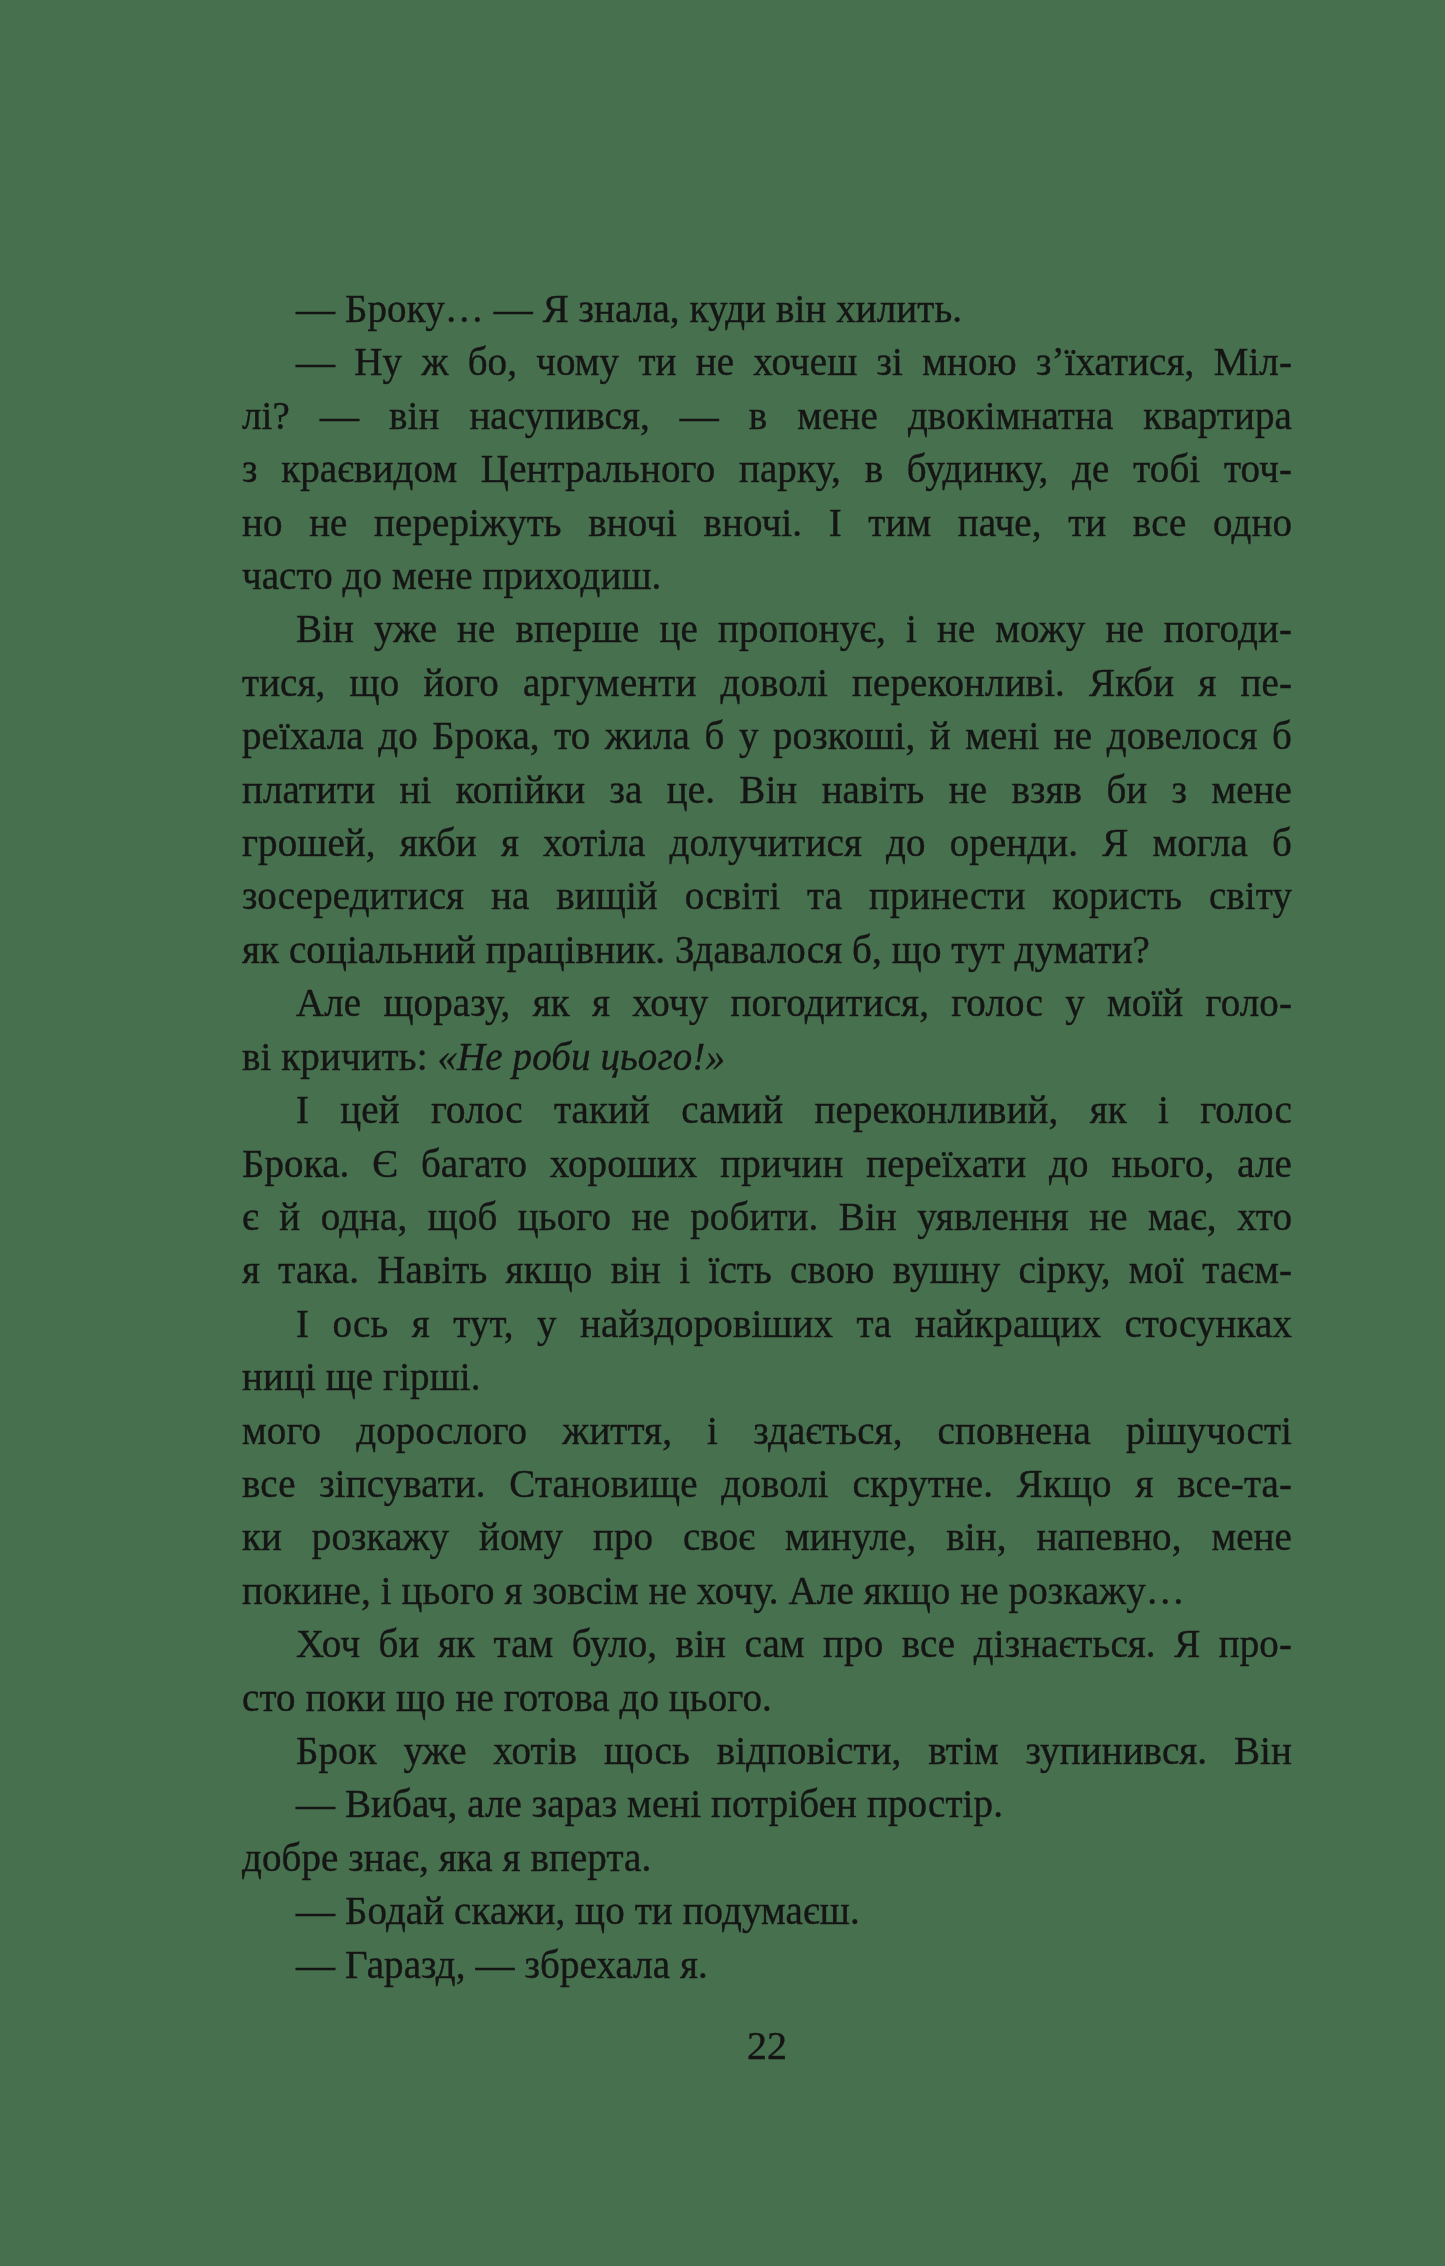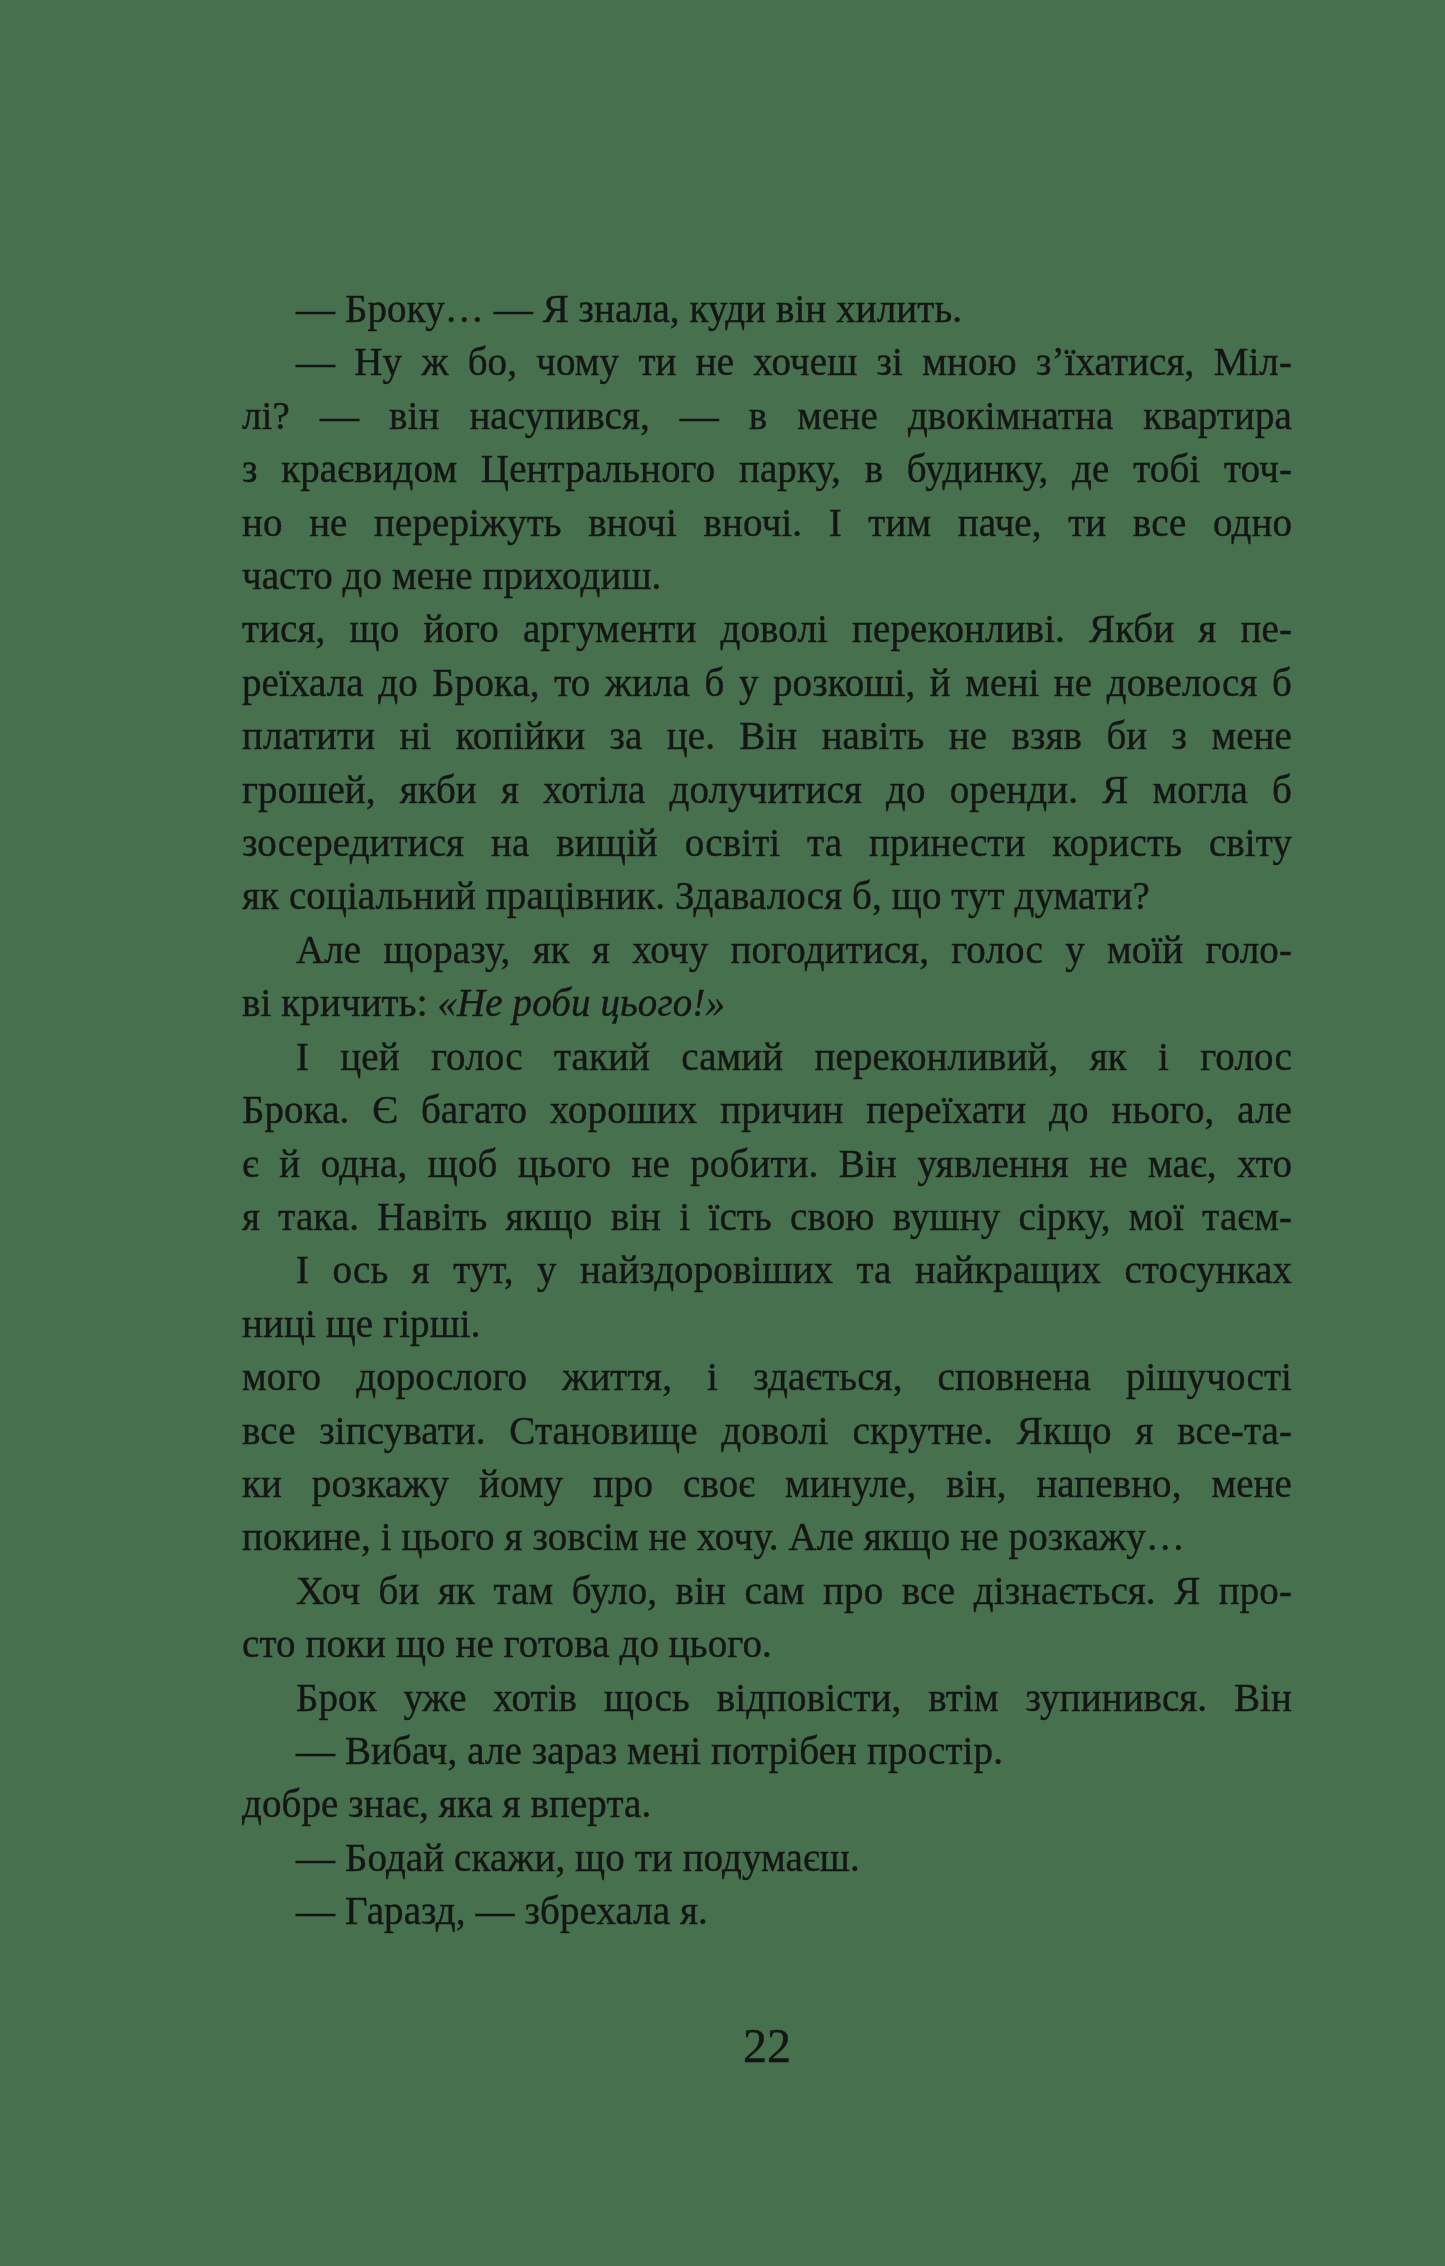--- a/index.html
+++ b/index.html
@@ -42,36 +42,37 @@
   }
   .it {
     font-style: italic;
   }
   .page-number {
     position: absolute;
     left: 242px;
     width: 1050px;
     top: 2022px;
     text-align: center;
-    font-size: 48px;
+    font-size: 40px;
     line-height: 48px;
     -webkit-text-stroke: 0.4px currentColor;
   }
 </style>
 </head>
 <body style="background: rgb(71, 113, 78); color: rgb(21, 21, 21);">
 
 <div class="page">
   <div class="text-block">
       <div class="line indent end"><span>— Броку… — Я знала, куди він хилить.</span></div>
       <div class="line indent"><span>— Ну ж бо, чому ти не хочеш зі мною зʼїхатися, Міл-</span></div>
       <div class="line"><span>лі? — він насупився, — в мене двокімнатна квартира</span></div>
       <div class="line"><span>з краєвидом Центрального парку, в будинку, де тобі точ-</span></div>
       <div class="line"><span>но не переріжуть вночі вночі. І тим паче, ти все одно</span></div>
       <div class="line end"><span>часто до мене приходиш.</span></div>
+      <div class="line indent"><span>Він уже не вперше це пропонує, і не можу не погоди-</span></div>
       <div class="line"><span>тися, що його аргументи доволі переконливі. Якби я пе-</span></div>
       <div class="line"><span>реїхала до Брока, то жила б у розкоші, й мені не довелося б</span></div>
       <div class="line"><span>платити ні копійки за це. Він навіть не взяв би з мене</span></div>
       <div class="line"><span>грошей, якби я хотіла долучитися до оренди. Я могла б</span></div>
       <div class="line"><span>зосередитися на вищій освіті та принести користь світу</span></div>
       <div class="line end"><span>як соціальний працівник. Здавалося б, що тут думати?</span></div>
       <div class="line indent"><span>Але щоразу, як я хочу погодитися, голос у моїй голо-</span></div>
       <div class="line end"><span>ві кричить: </span><span class="it">«Не роби цього!»</span></div>
       <div class="line indent"><span>І цей голос такий самий переконливий, як і голос</span></div>
       <div class="line"><span>Брока. Є багато хороших причин переїхати до нього, але</span></div>

